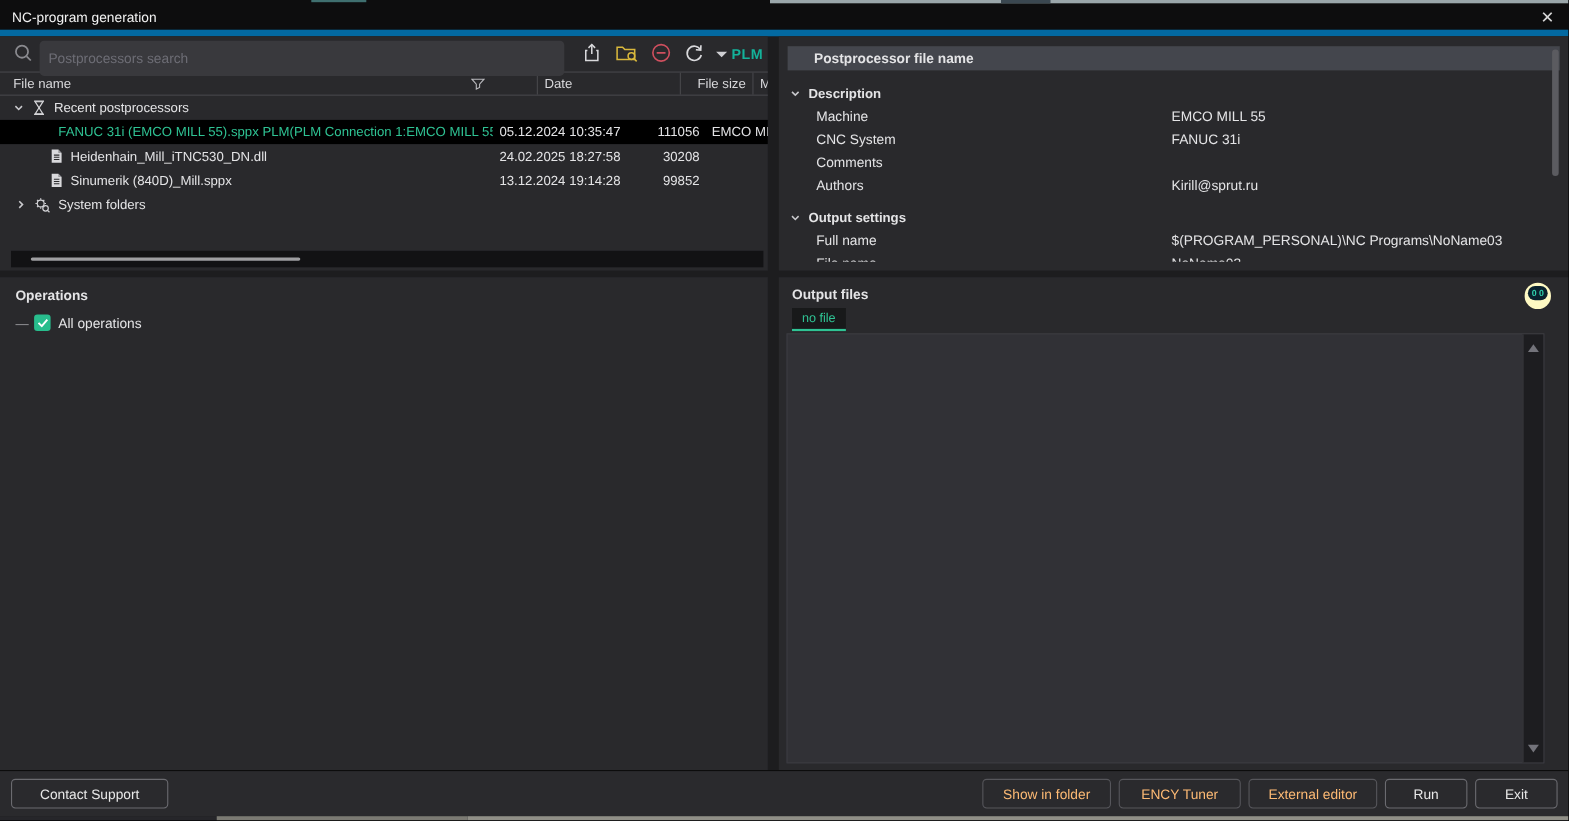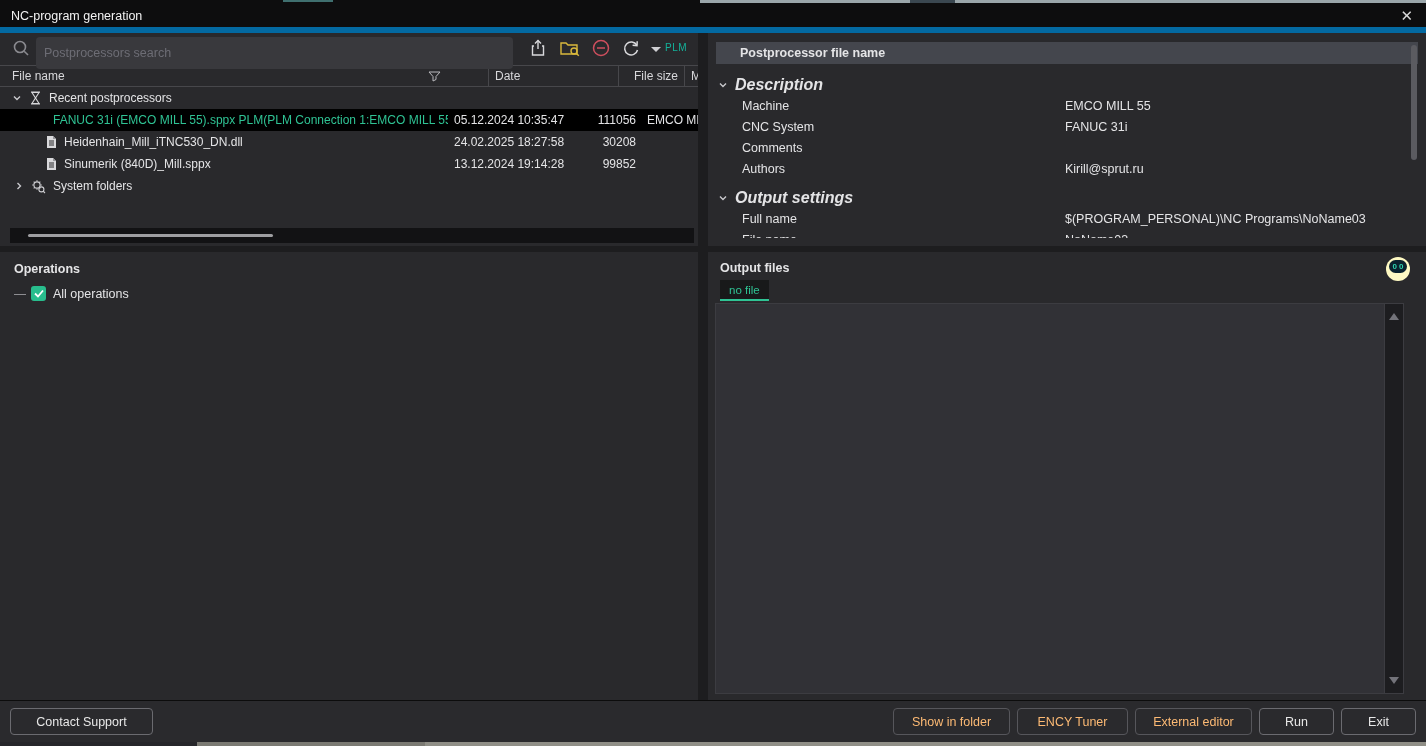--- a/index.html
+++ b/index.html
@@ -21,21 +21,21 @@
   .p-rb { left:708px; top:252px; right:0; height:448px; }
   
   .search-row { position:relative; height:30px; }
   .icon-abs { position:absolute; }
   .search-input {
     position:absolute; left:36px; top:4px; width:477px; height:22px;
     background:#39393d; border:none; border-radius:4px; outline:none;
     color:#d6d6d9; font-size:12.5px; padding:16px 8px; font-family:"Liberation Sans", sans-serif;
   }
   .search-input::placeholder { color:#6d6d75; }
-  .tb-plm { position:absolute; left:665px; top:9px; font-size:10px; font-weight:normal; color:#14b29a; letter-spacing:.5px; }
+  .tb-plm { position:absolute; left:665px; top:9px; font-size:13px; font-weight:bold; color:#14b29a; letter-spacing:.5px; }
   .caret-down { position:absolute; left:651px; top:14px; width:0; height:0;
     border-left:5px solid transparent; border-right:5px solid transparent; border-top:5px solid #cfcfd3; }
   
   .grid-header { display:flex; align-items:center; height:22px; margin-top:2px;
     border-top:1px solid #47474b; border-bottom:1px solid #47474b; color:#d8d8db; font-size:12px; }
   .h-name { flex:0 0 448px; padding-left:12px; position:relative; height:100%; line-height:20px; }
   .h-name .funnel { position:absolute; right:7px; top:5px; }
   .h-date { flex:0 0 130px; padding-left:6px; border-left:1px solid #47474b; height:100%; line-height:20px;margin-left:40px; }
   .h-size { flex:0 0 66px; text-align:right; padding-right:6px; border-left:1px solid #47474b; height:100%; line-height:20px; }
   .h-machine { flex:1; padding-left:6px; border-left:1px solid #47474b; height:100%; line-height:20px; overflow:hidden; }
@@ -52,21 +52,21 @@
   .file-green { color:#2fc394; }
   
   .hscroll { position:absolute; left:10px; right:4px; bottom:3px; height:15px; background:#121214; }
   .hscroll .thumb { position:absolute; left:18px; top:6px; width:245px; height:3px; background:#9e9ea1; border-radius:2px; }
   
   .prop-scroll { position:relative; height:205px; overflow:hidden; }
   .prop-top-row { margin:9px 8px 0 8px; height:22px; background:#44464d; display:flex; align-items:center;
     justify-content:space-between; padding:0 14px 0 24px; font-size:12.5px; }
   .prop-top-row .pl { font-weight:bold; }
   .prop-group { margin-top:10px; height:21px; display:flex; align-items:center; padding-left:10px; gap:7px;
-    font-weight:bold; font-size:16px;font-style:italic; }
+    font-weight:bold; font-size:12px; }
   .prop-group.g2 { margin-top:8px; }
   .prow { height:21px; position:relative; display:flex; align-items:center; font-size:12.5px; }
   .prow .p-label { padding-left:34px; }
   .prow .p-value { position:absolute; left:357px; white-space:nowrap; }
   .prop-vthumb { position:absolute; right:9px; top:12px; width:6px; height:115px; background:#5b5b60; border-radius:3px; }
   
   .ops-title { padding:10px 0 0 14px; font-weight:bold; font-size:12.5px; }
   .ops-row { margin:10px 0 0 14px; display:flex; align-items:center; gap:7px; font-size:12.5px; }
   .expander-minus { color:#9b9b9f; font-size:12px; width:10px; }
   .checkbox { width:15px; height:15px; background:#28bd8d; border-radius:3px; display:flex; align-items:center; justify-content:center; }

